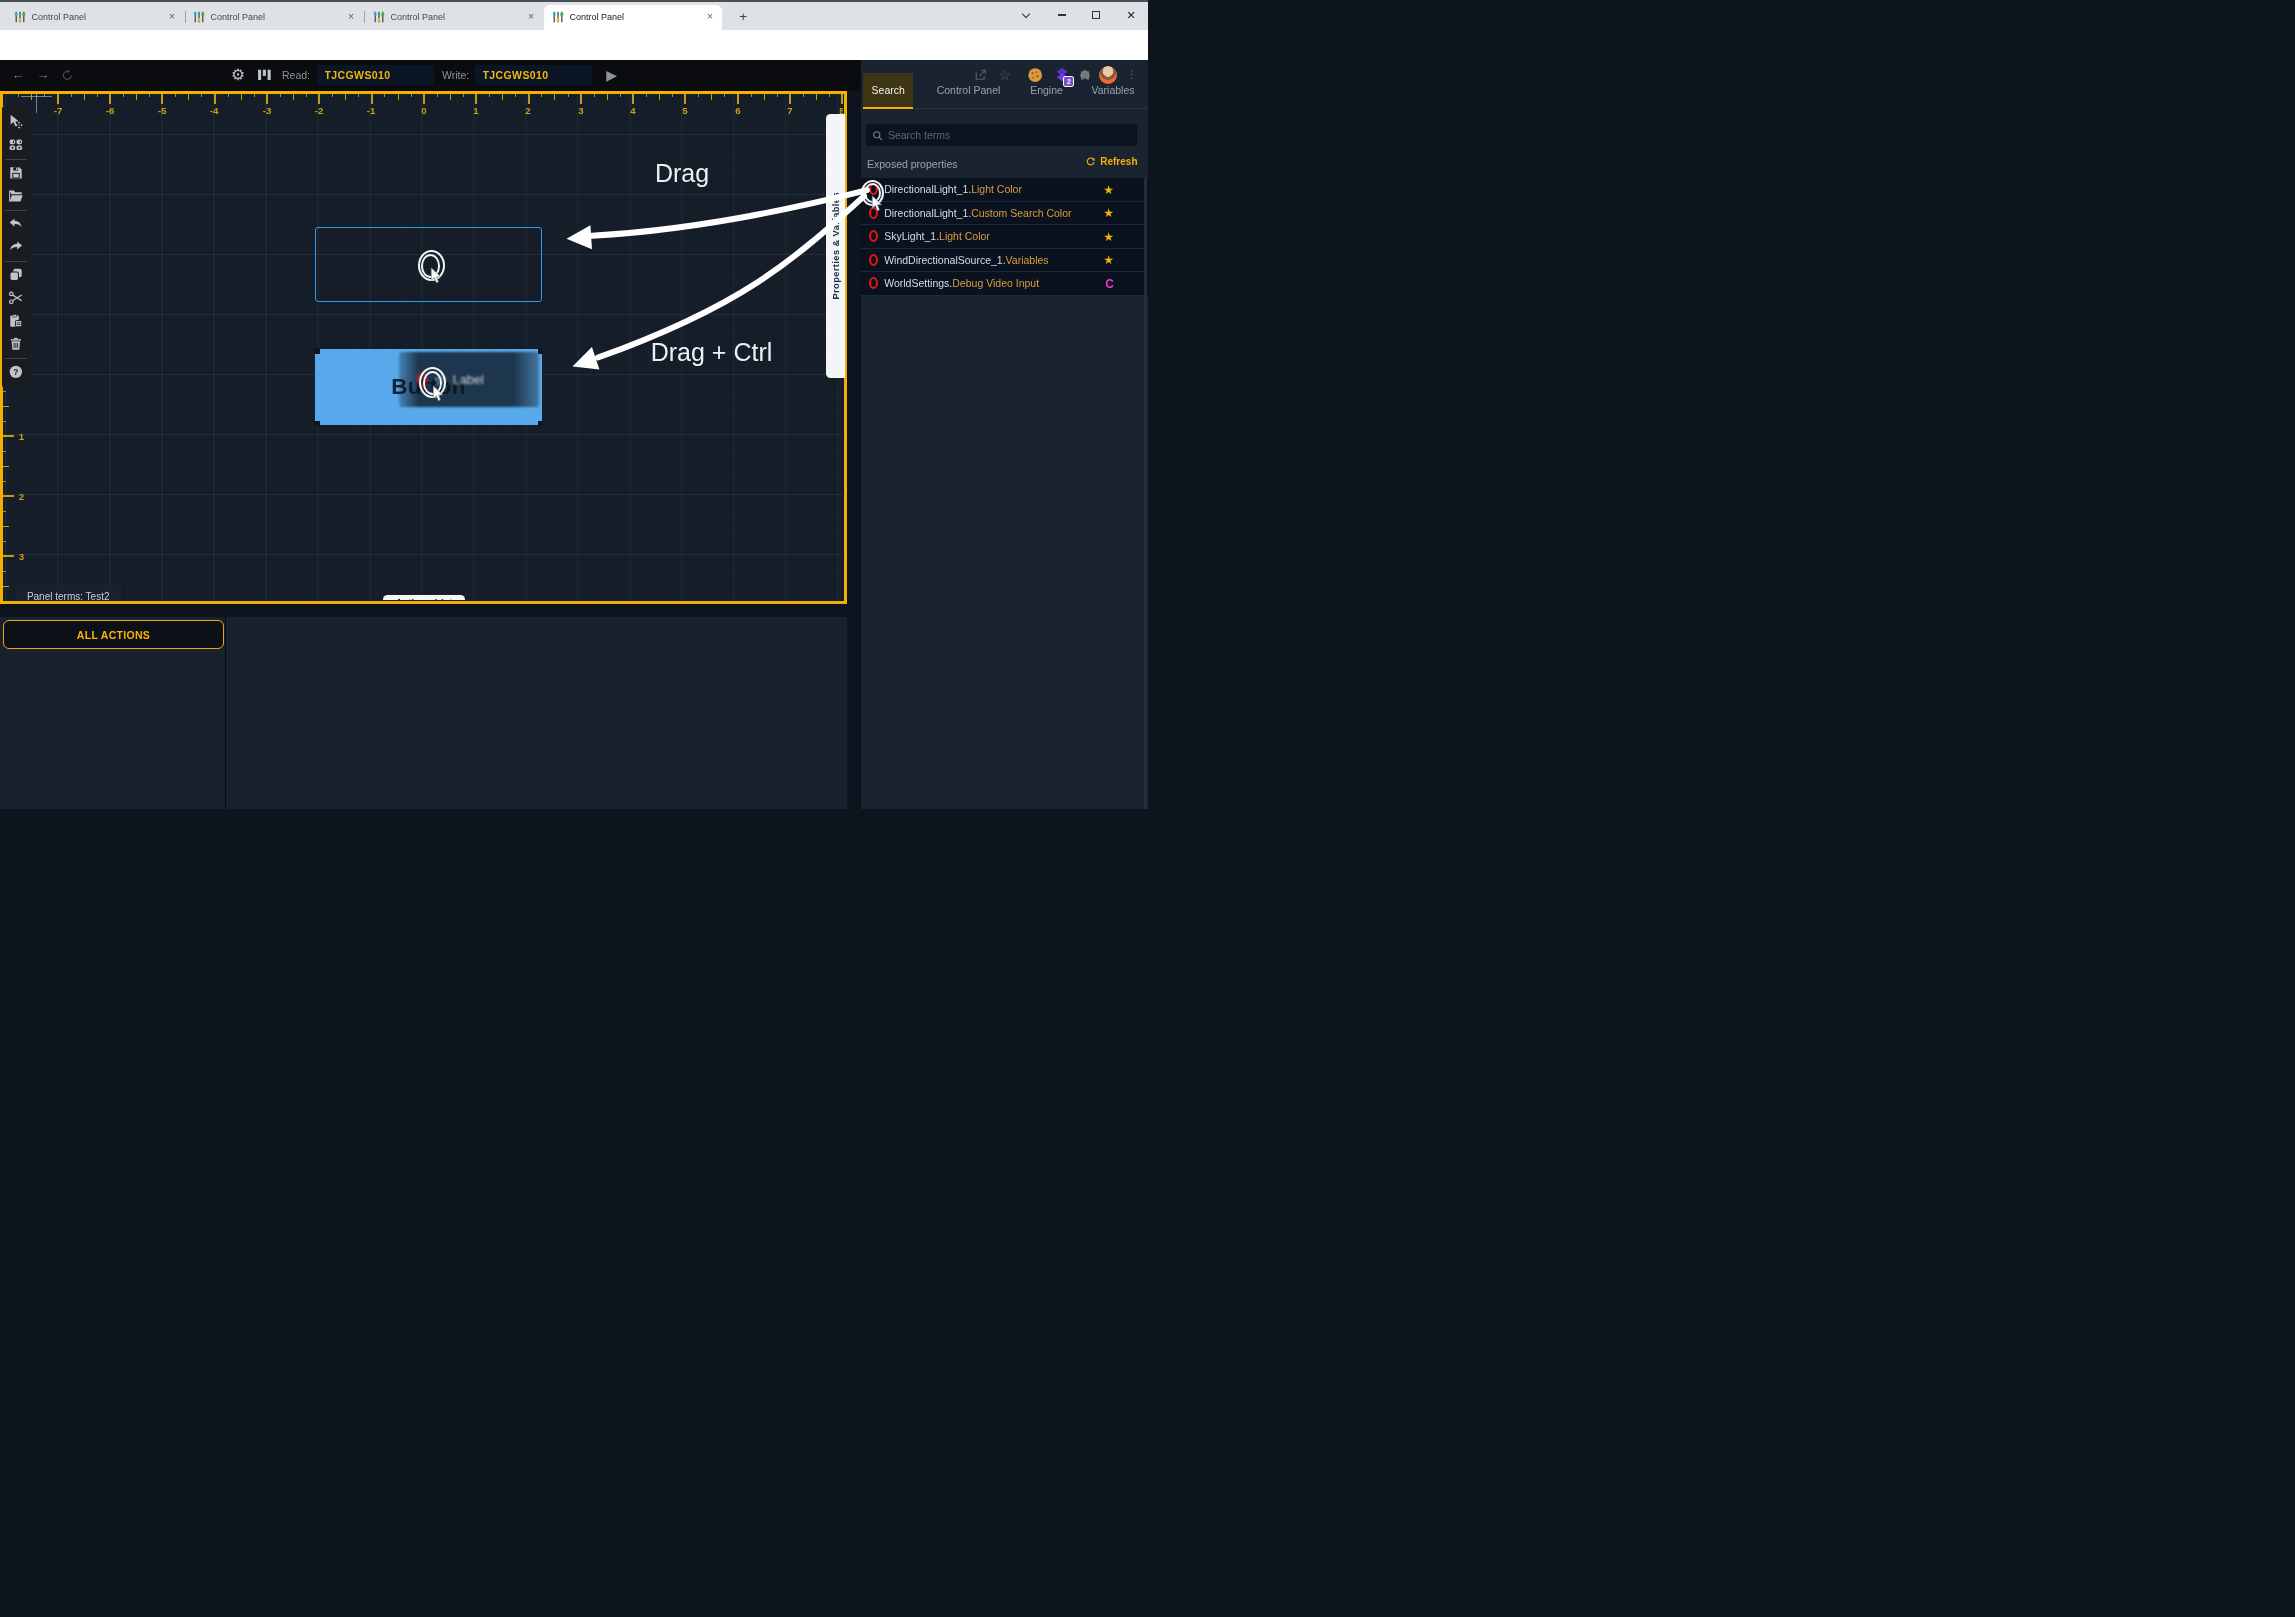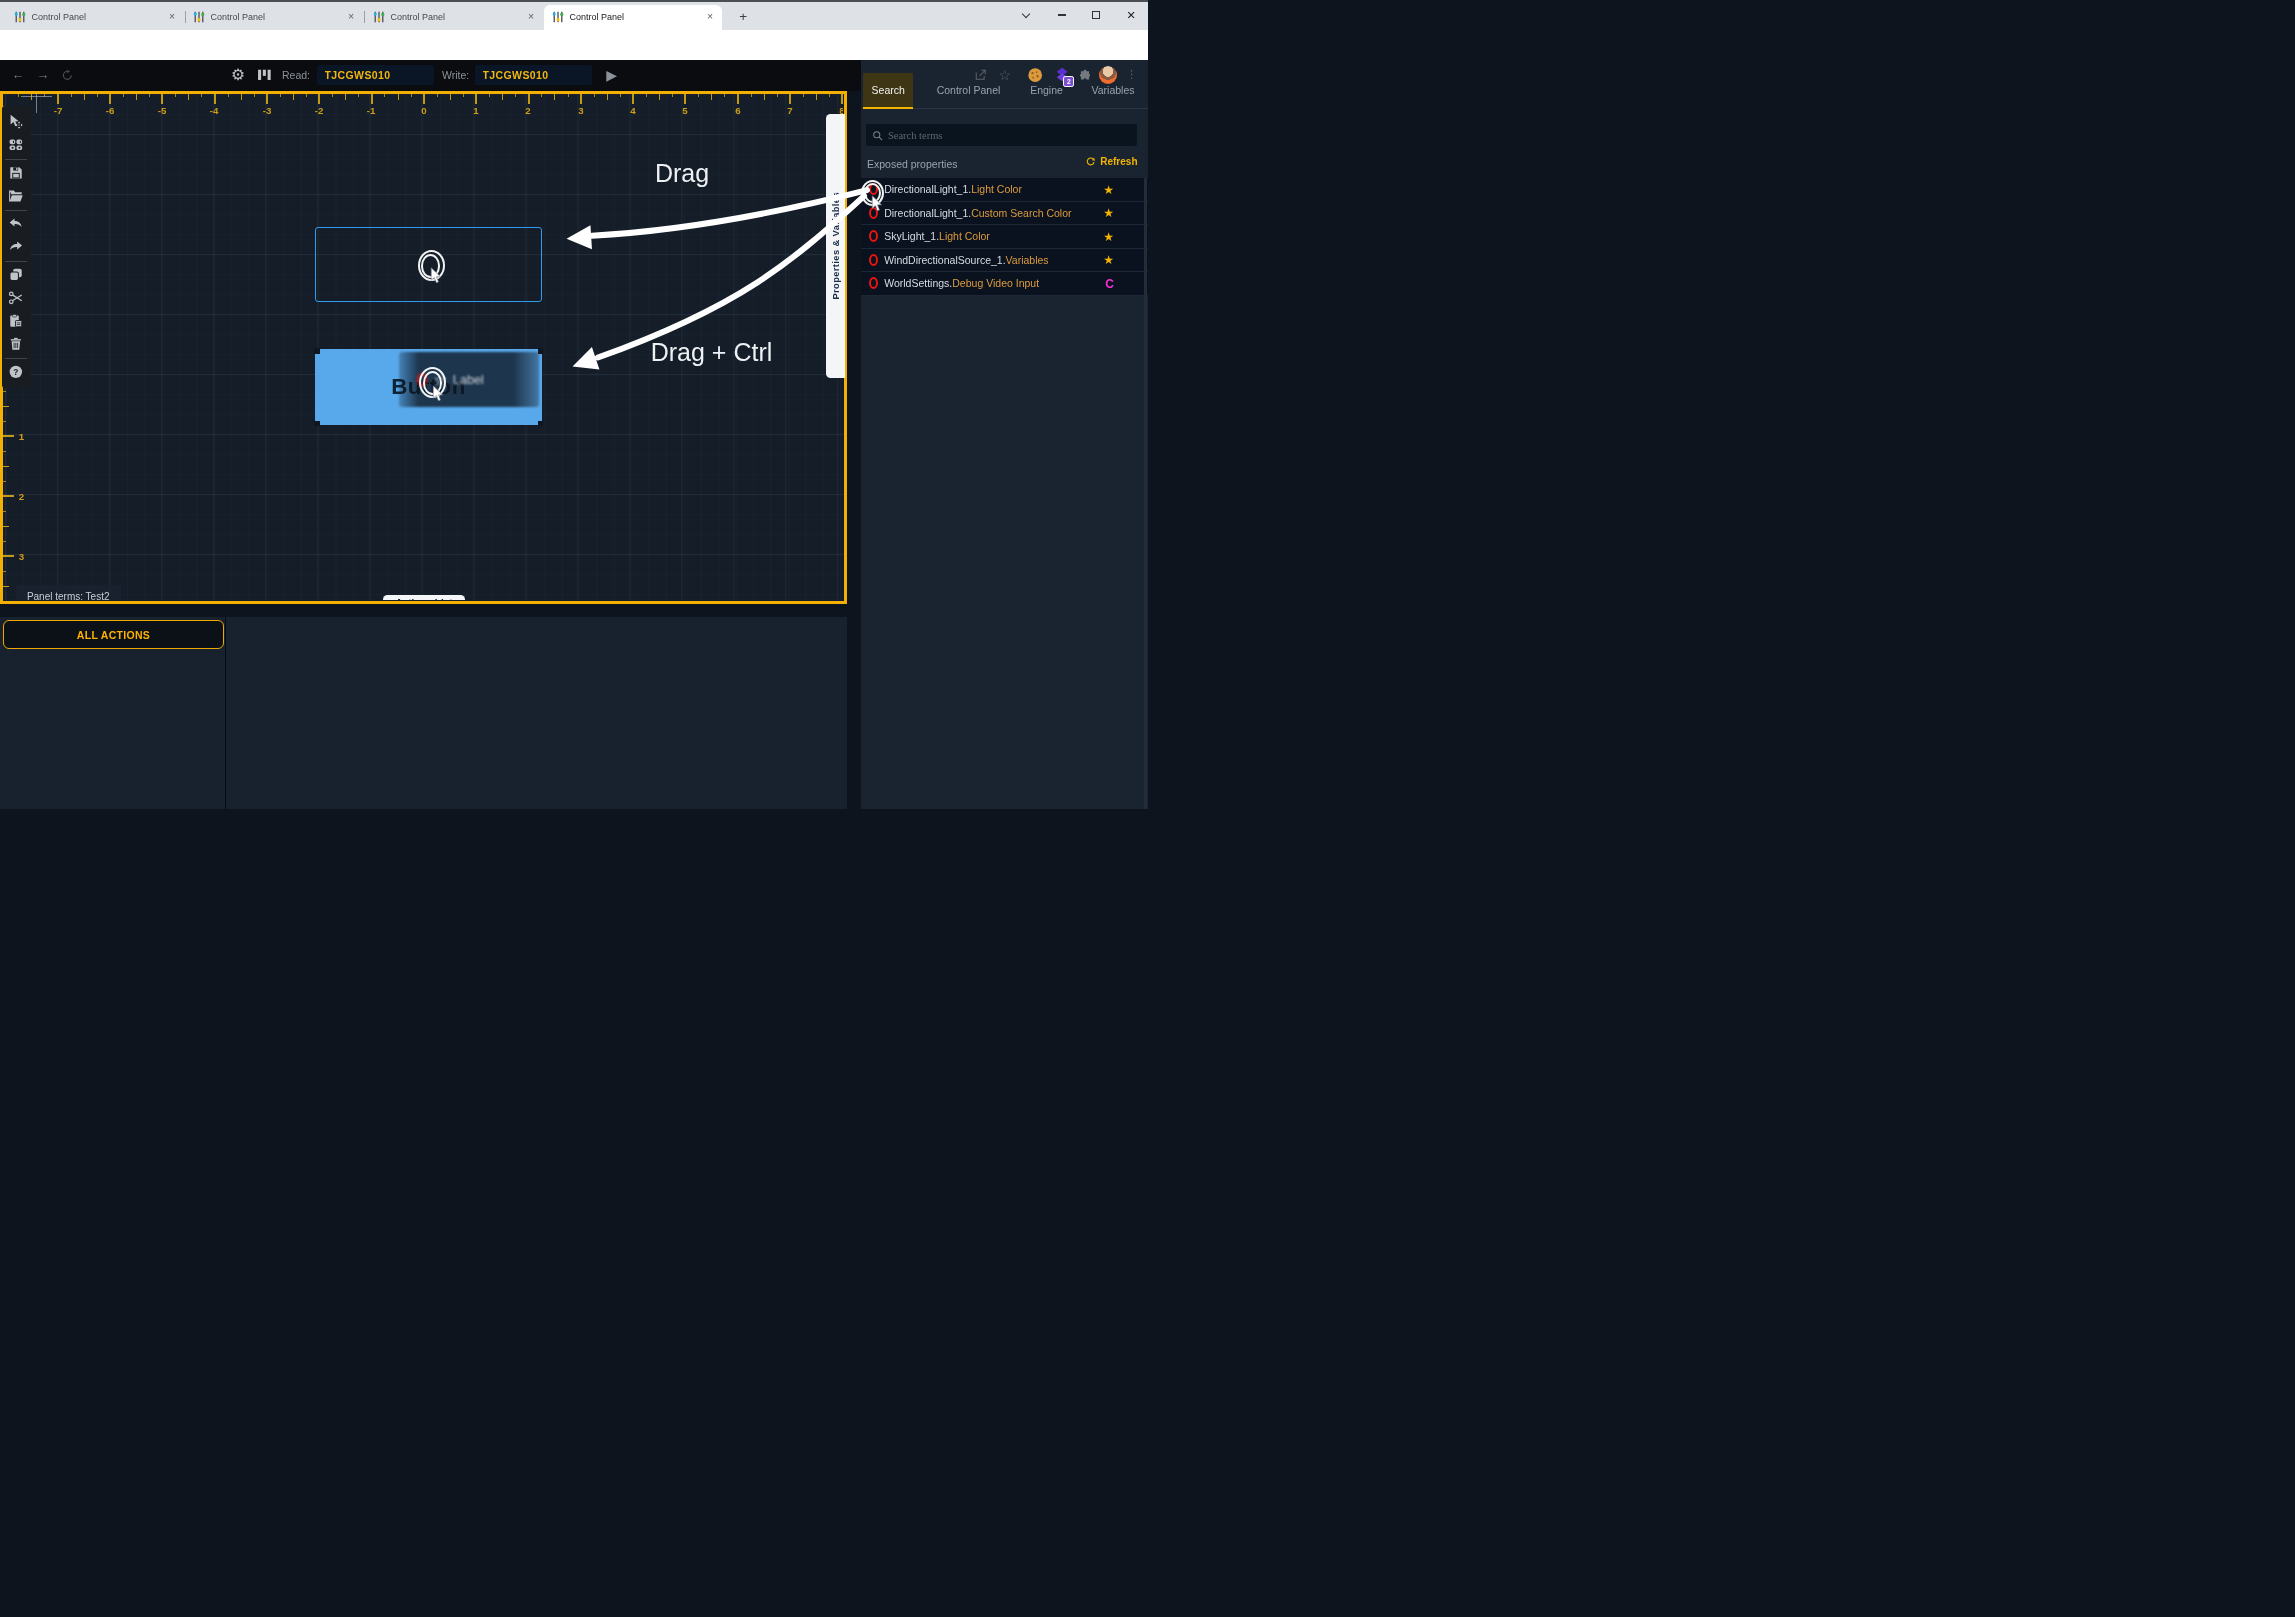--- a/index.html
+++ b/index.html
@@ -123,21 +123,21 @@
   #sidebar{left:861px;top:0;width:287px;height:749px;background:#1a2431;z-index:5;}
   #sb-tabs{position:absolute;left:0;top:0;width:287px;height:49px;border-bottom:0.7px solid #2b3542;}
   #tab-exposed{position:absolute;left:2.2px;top:12.7px;width:50px;height:36px;background:#3d3513;
     color:#f2f3f4;font-size:10.5px;display:flex;align-items:center;justify-content:center;
     border-bottom:2.2px solid #f2b400;}
   .sb-tab{position:absolute;top:12.7px;height:34px;display:flex;align-items:center;justify-content:center;
     color:#97a2ae;font-size:10.5px;}
   #sb-search{position:absolute;left:4.5px;top:64px;width:271px;height:22.4px;background:#0a141f;border-radius:2.2px;
     display:flex;align-items:center;padding:0 6px;}
   #sb-search input{flex:1;background:transparent;border:none;outline:none;color:#cfd6dd;font-size:10.5px;
-    margin-left:5.2px;font-family:Liberation Serif, serif;}
+    margin-left:5.2px;font-family:Liberation Sans, sans-serif;}
   #sb-search input::placeholder{color:#5d6875;}
   #sb-section{position:absolute;left:6px;top:98px;color:#97a3af;font-size:10.5px;}
   #sb-refresh{position:absolute;right:10.5px;top:96px;color:#f2b400;font-size:10px;font-weight:bold;
     display:flex;align-items:center;gap:3.7px;}
   #prop-list{position:absolute;left:0;top:118px;width:287px;}
   .prop-row{position:relative;width:287px;height:23.5px;background:#0a1220;border-bottom:0.7px solid #1d2836;
     display:flex;align-items:center;padding-left:7.5px;}
   .prop-ring{width:9px;height:12px;border:2.2px solid #ea1510;border-radius:50%;flex:0 0 9px;}
   .prop-text{margin-left:6.7px;font-size:10.5px;white-space:nowrap;}
   .prop-text .pre{color:#d6dce2;}

